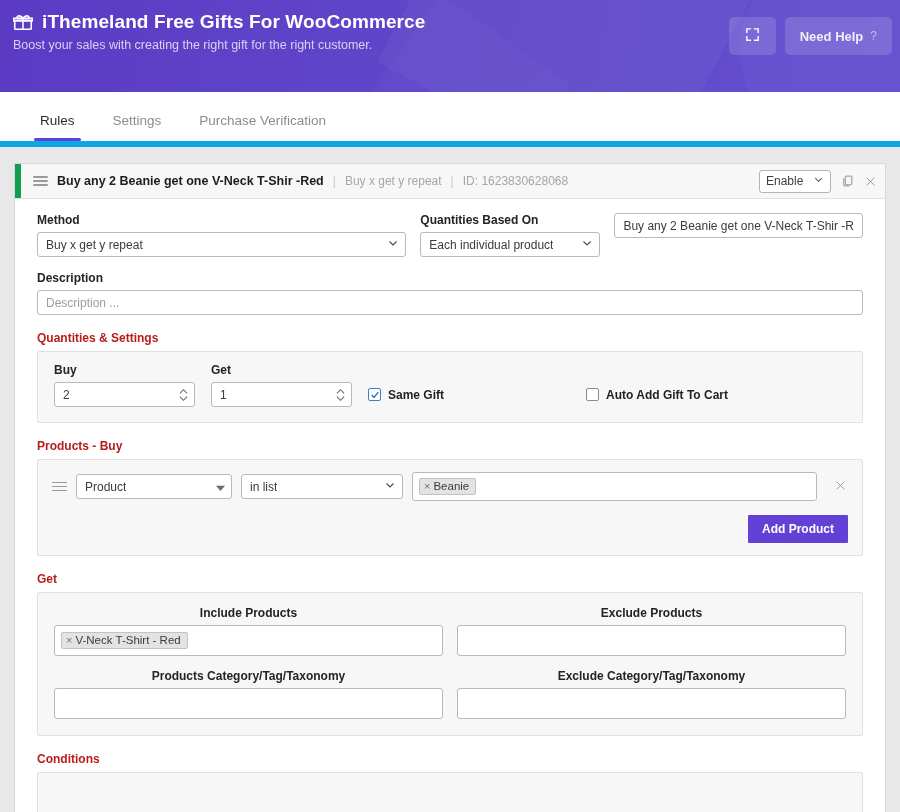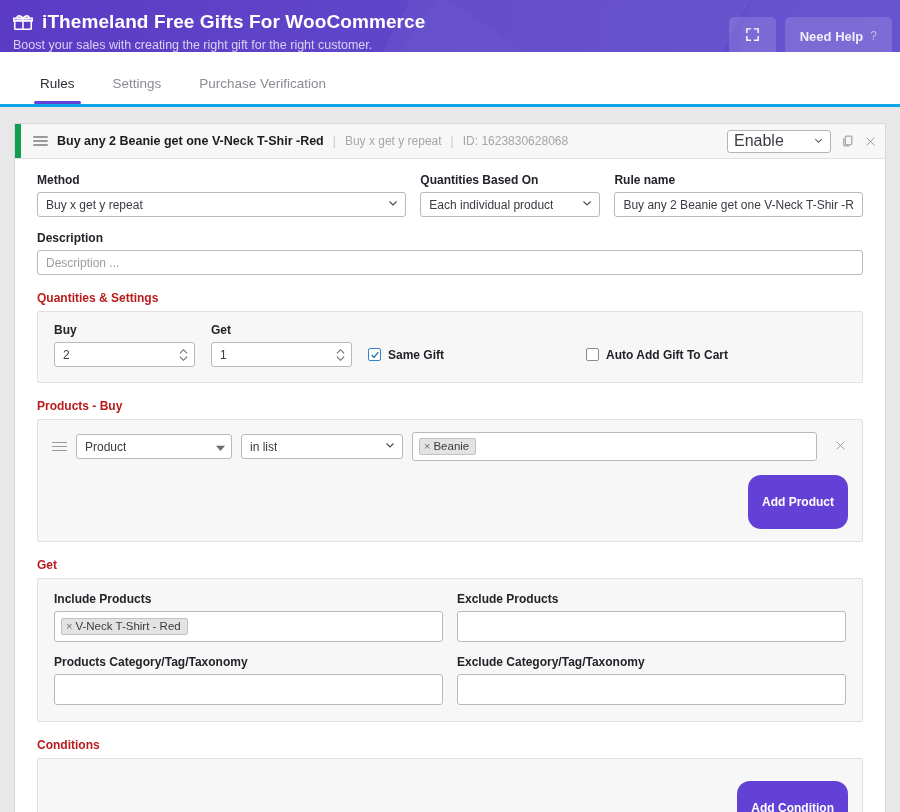--- a/index.html
+++ b/index.html
@@ -9,21 +9,21 @@
     background: #e8e8e8;
     font-family: "Liberation Sans", sans-serif;
     font-size: 13px;
     color: #23282d;
     overflow: hidden;
   }
 
   
   .app-header {
     position: relative;
-    height: 52px;
+    height: 92px;
     background: linear-gradient(100deg, #5b3bc4 0%, #5f46c9 45%, #6450cf 100%);
     overflow: hidden;
   }
   .deco { position: absolute; pointer-events: none; }
   .deco-1 {
     width: 300px; height: 300px;
     right: 170px; top: -150px;
     background: rgba(255,255,255,0.035);
     transform: rotate(28deg);
   }
@@ -72,21 +72,21 @@
   }
   .btn-expand { width: 47px; }
   .btn-help { padding: 0 15px; gap: 7px; }
   .btn-help-label { color: #f0edfb; font-size: 13px; font-weight: bold; white-space: nowrap; }
   .btn-help-q { color: #c7bdeb; font-size: 12px; }
 
   
   .tabs-bar {
     background: #ffffff;
     height: 55px;
-    border-bottom: 3px solid #0ea5e9;
+    border-bottom: 6px solid #0ea5e9;
     padding: 0 34px;
     display: flex; align-items: flex-end;
     gap: 26px;
   }
   .tab {
     position: relative;
     padding: 0 6px 13px 6px;
     font-size: 13.5px;
     color: #8b8b92;
     cursor: pointer;
@@ -124,24 +124,24 @@
     padding-left: 18px; padding-right: 8px;
   }
   .rule-head .rule-accent { height: 100%; }
   .grip { width: 15px; margin-right: 9px; display: flex; flex-direction: column; gap: 2.5px; }
   .grip i { display: block; height: 1.6px; background: #9a9a9a; border-radius: 1px; }
   .rule-title { font-size: 12.5px; font-weight: bold; color: #1d1d21; white-space: nowrap; }
   .rule-sep { color: #c8c8c8; margin: 0 9px; font-size: 12px; }
   .rule-meta { font-size: 12px; color: #a6a6a6; white-space: nowrap; }
   .rule-head-right { margin-left: auto; display: flex; align-items: center; gap: 10px; }
   .enable-select {
-    width: 104px; height: 23px;
+    width: 72px; height: 23px;
     border: 1px solid #b4b4b4; border-radius: 3px;
     background: #fff;
-    font-size: 16px; color: #3c3c43;
+    font-size: 12px; color: #3c3c43;
     padding: 0 6px;
     display: flex; align-items: center;
     position: relative; cursor: pointer;
   }
   .enable-select .chev { margin-left: auto; }
   .icon-btn { cursor: pointer; display: flex; align-items: center; justify-content: center; }
 
   .rule-body { padding: 14px 22px 20px 22px; }
 
   label.fld-label {
@@ -241,44 +241,44 @@
     padding: 1px 6px 2px 4px;
     display: inline-flex; align-items: center; gap: 3px;
     white-space: nowrap;
   }
   .tag-x { color: #6f6f78; font-size: 11px; cursor: pointer; }
   .row-x { margin-left: 6px; color: #9a9aa2; font-size: 15px; cursor: pointer; flex: 0 0 auto; width: 16px; text-align: center; }
   .btn-primary {
     background: #6340d6;
     color: #fff;
     border: none;
-    border-radius: 13px;
+    border-radius: 1px;
     font-size: 12px;
     font-weight: bold;
     font-family: "Liberation Sans", sans-serif;
-    padding: 20px 14px;
+    padding: 7px 14px;
     cursor: pointer;
     white-space: nowrap;
   }
   .btn-right { display: flex; justify-content: flex-end; margin-top: 14px; }
 
   
   .get-panel { padding: 13px 16px 16px 16px; }
   .grid2 { display: grid; grid-template-columns: 1fr 1fr; column-gap: 14px; row-gap: 13px; }
   .big-box {
     height: 31px;
     border: 1px solid #b9b9b9;
     border-radius: 3px;
     background: #fff;
     padding: 4px 6px;
     display: flex; align-items: center; flex-wrap: wrap; gap: 4px;
   }
   .sub-label {
     display: block; font-size: 12px; font-weight: bold;
-    color: #23232a; margin-bottom: 5px;
+    color: #23232a; margin-bottom: 5px; text-align: center;
   }
 
   
   .cond-panel { height: 90px; padding: 12px 14px; display: flex; align-items: flex-end; justify-content: flex-end; }
 </style>
 </head>
 <body>
 
 <div class="app-header">
   <div class="deco deco-1"></div>
@@ -383,21 +383,20 @@
           <div class="select">
             <span class="txt">Each individual product</span>
             <span class="chev">
               <svg width="12" height="12" viewBox="0 0 24 24" fill="none" stroke="#4a4a52" stroke-width="2.2">
                   <path d="M5 9l7 7 7-7"></path>
                 </svg>
             </span>
           </div>
         </div>
         <div class="col-rname">
-          <label class="fld-label">Rule name</label>
           <div class="input">Buy any 2 Beanie get one  V-Neck T-Shir -R</div>
         </div>
       </div>
 
       <div class="mt14">
         <label class="fld-label">Description</label>
         <div class="input ph">Description ...</div>
       </div>
 
       <div class="section-head">Quantities &amp; Settings</div>

